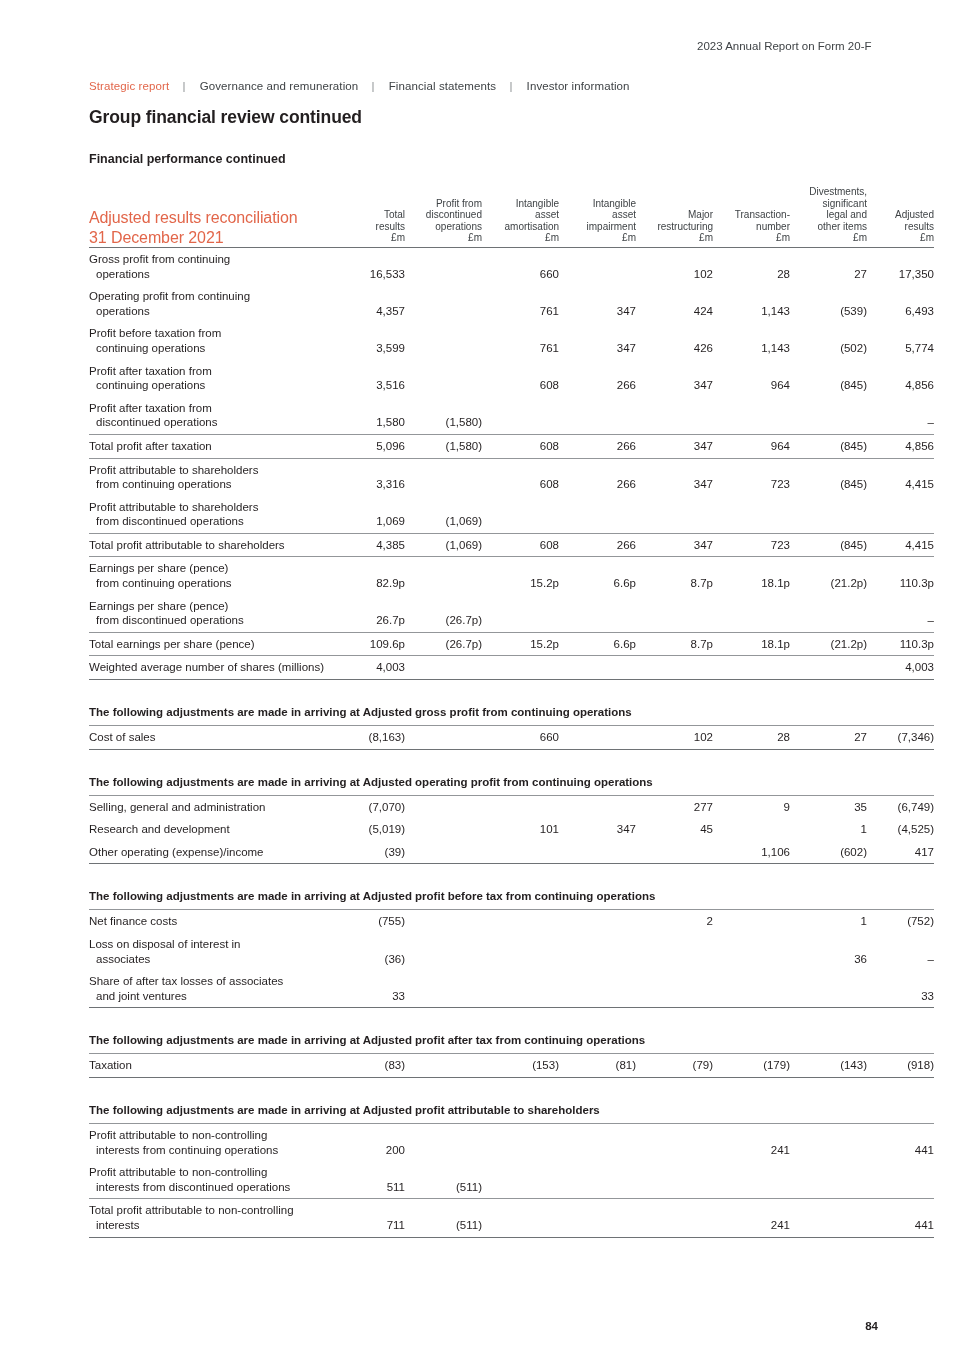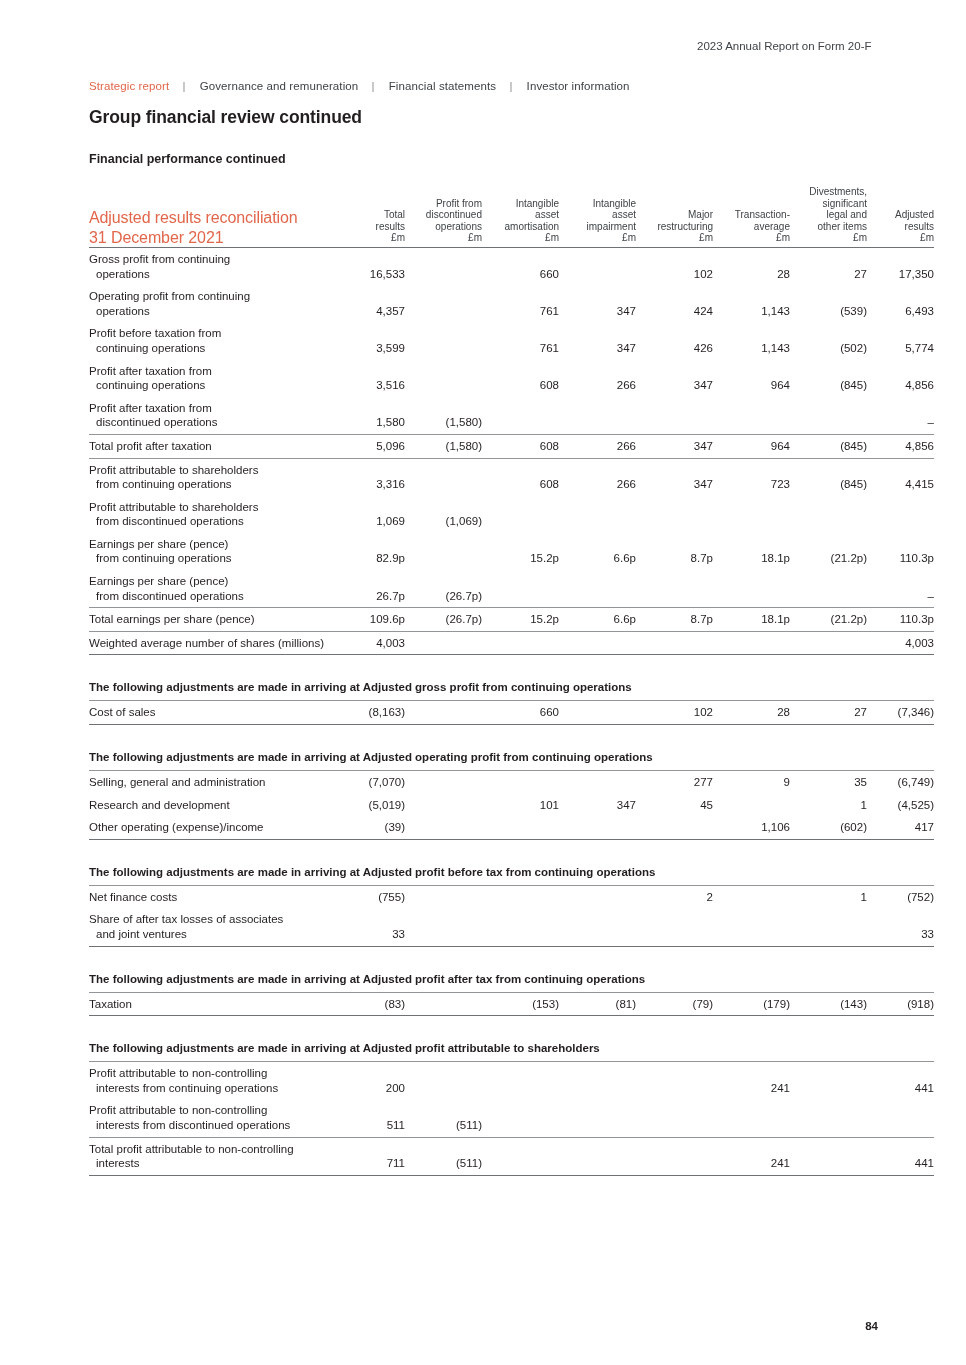--- a/index.html
+++ b/index.html
@@ -232,21 +232,21 @@
               <span style="display: block;">impairment</span>
               <span style="display: block;">£m</span>
             </th>
           <th>
               <span style="display: block;">Major</span>
               <span style="display: block;">restructuring</span>
               <span style="display: block;">£m</span>
             </th>
           <th>
               <span style="display: block;">Transaction-</span>
-              <span style="display: block;">average</span>
+              <span style="display: block;">number</span>
               <span style="display: block;">£m</span>
             </th>
           <th>
               <span style="display: block;">Divestments,</span>
               <span style="display: block;">significant</span>
               <span style="display: block;">legal and</span>
               <span style="display: block;">other items</span>
               <span style="display: block;">£m</span>
             </th>
           <th>
@@ -361,20 +361,33 @@
             </td>
             <td class="num-cell">1,069</td>
             <td class="num-cell">(1,069)</td>
             <td class="num-cell"></td>
             <td class="num-cell"></td>
             <td class="num-cell"></td>
             <td class="num-cell"></td>
             <td class="num-cell"></td>
             <td class="num-cell"></td>
           </tr>
+          <tr class="row rule-top rule-bot">
+            <td class="lbl">
+              <span class="ln">Total profit attributable to shareholders</span>
+            </td>
+            <td class="num-cell">4,385</td>
+            <td class="num-cell">(1,069)</td>
+            <td class="num-cell">608</td>
+            <td class="num-cell">266</td>
+            <td class="num-cell">347</td>
+            <td class="num-cell">723</td>
+            <td class="num-cell">(845)</td>
+            <td class="num-cell">4,415</td>
+          </tr>
           <tr class="row">
             <td class="lbl">
               <span class="ln">Earnings per share (pence)</span>
               <span class="ind">from continuing operations</span>
             </td>
             <td class="num-cell">82.9p</td>
             <td class="num-cell"></td>
             <td class="num-cell">15.2p</td>
             <td class="num-cell">6.6p</td>
             <td class="num-cell">8.7p</td>
@@ -498,20 +511,34 @@
             </td>
             <td class="num-cell">(755)</td>
             <td class="num-cell"></td>
             <td class="num-cell"></td>
             <td class="num-cell"></td>
             <td class="num-cell">2</td>
             <td class="num-cell"></td>
             <td class="num-cell">1</td>
             <td class="num-cell">(752)</td>
           </tr>
+          <tr class="row">
+            <td class="lbl">
+              <span class="ln">Loss on disposal of interest in</span>
+              <span class="ind">associates</span>
+            </td>
+            <td class="num-cell">(36)</td>
+            <td class="num-cell"></td>
+            <td class="num-cell"></td>
+            <td class="num-cell"></td>
+            <td class="num-cell"></td>
+            <td class="num-cell"></td>
+            <td class="num-cell">36</td>
+            <td class="num-cell">–</td>
+          </tr>
           <tr class="row rule-bot-strong">
             <td class="lbl">
               <span class="ln">Share of after tax losses of associates</span>
               <span class="ind">and joint ventures</span>
             </td>
             <td class="num-cell">33</td>
             <td class="num-cell"></td>
             <td class="num-cell"></td>
             <td class="num-cell"></td>
             <td class="num-cell"></td>

